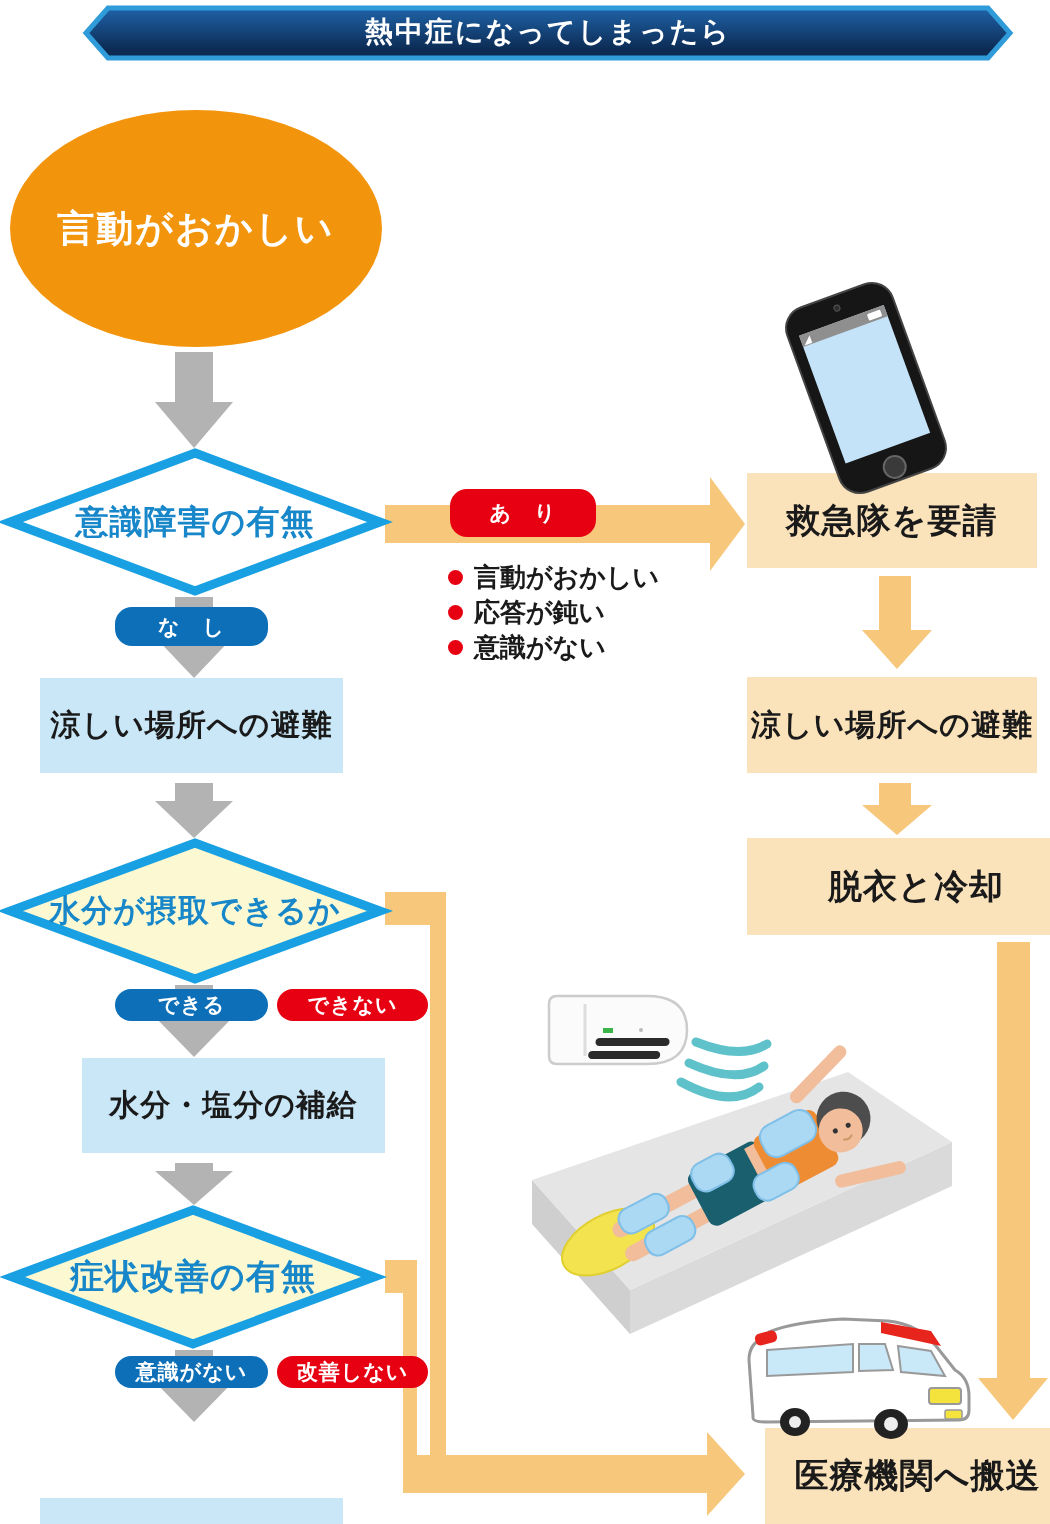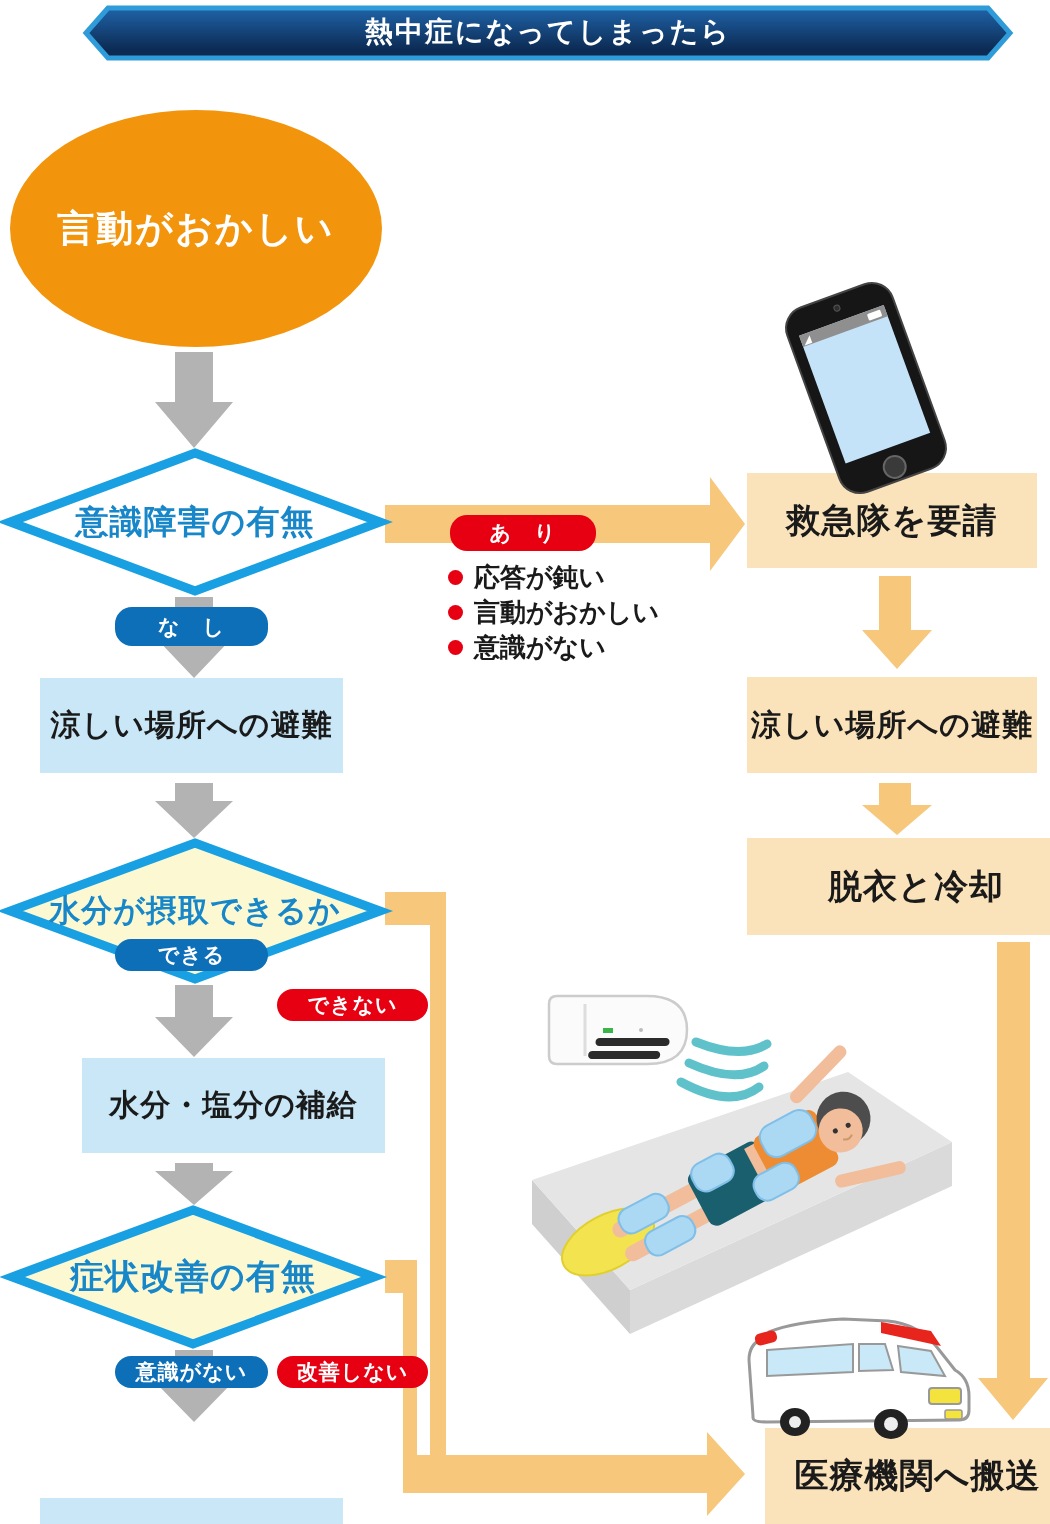--- a/index.html
+++ b/index.html
@@ -48,35 +48,35 @@
   <svg class="abs" style="left:3px;top:446px;z-index:3;" width="384" height="152">
     <polygon points="192,7 377,76 192,145 7,76" fill="#ffffff" style="stroke:var(--diamond-border)" stroke-width="9" stroke-linejoin="miter"></polygon>
   </svg>
   <div class="abs" style="left:3px;top:446px;width:384px;height:152px;z-index:4;">
     <div class="diamond-label" style="font-size:33px;">意識障害の有無</div>
   </div>
 
   <svg class="abs" style="left:385px;top:477px;z-index:2;" width="360" height="94">
     <polygon points="0,28 325,28 325,0 360,47 325,94 325,66 0,66" style="fill:var(--arrow-orange)"></polygon>
   </svg>
-  <div class="abs pill pill-red" style="left:450px;top:489px;width:146px;height:36px;margin-top:26px;">
+  <div class="abs pill pill-red" style="left:450px;top:489px;width:146px;height:48px;">
     <span>あ　り</span>
   </div>
 
   <div class="abs" style="left:448px;top:560px;width:300px;z-index:3;">
+    <div class="symptom">
+      <span class="dot"></span>
+      <span>言動がおかしい</span>
+    </div>
     <div class="symptom">
       <span class="dot"></span>
       <span>応答が鈍い</span>
     </div>
     <div class="symptom">
       <span class="dot"></span>
-      <span>言動がおかしい</span>
-    </div>
-    <div class="symptom">
-      <span class="dot"></span>
       <span>意識がない</span>
     </div>
   </div>
 
   <svg class="abs" style="left:155px;top:597px;z-index:2;" width="78" height="82">
     <polygon points="20,0 58,0 58,40 78,40 39,81 0,40 20,40" style="fill:var(--arrow-gray)"></polygon>
   </svg>
   <div class="abs pill pill-blue" style="left:115px;top:607px;width:153px;height:39px;">
     <span>な　し</span>
   </div>
@@ -95,21 +95,21 @@
   <div class="abs" style="left:3px;top:836px;width:384px;height:150px;z-index:4;">
     <div class="diamond-label" style="font-size:31px;">水分が摂取できるか</div>
   </div>
 
   <div class="abs conn" style="left:385px;top:892px;width:61px;height:33px;"></div>
   <div class="abs conn" style="left:430px;top:892px;width:16px;height:601px;"></div>
 
   <svg class="abs" style="left:155px;top:985px;z-index:2;" width="78" height="73">
     <polygon points="20,0 58,0 58,32 78,32 39,72 0,32 20,32" style="fill:var(--arrow-gray)"></polygon>
   </svg>
-  <div class="abs pill pill-blue" style="left:115px;top:939px;width:153px;height:32px;">
+  <div class="abs pill pill-blue" style="left:115px;top:989px;width:153px;height:32px;">
     <span>できる</span>
   </div>
   <div class="abs pill pill-red" style="left:277px;top:989px;width:151px;height:32px;">
     <span>できない</span>
   </div>
 
   <div class="abs procbox box-blue" style="left:40px;top:1058px;width:303px;height:95px;font-size:30px;margin-left:42px;">
     <span>水分・塩分の補給</span>
   </div>
 

